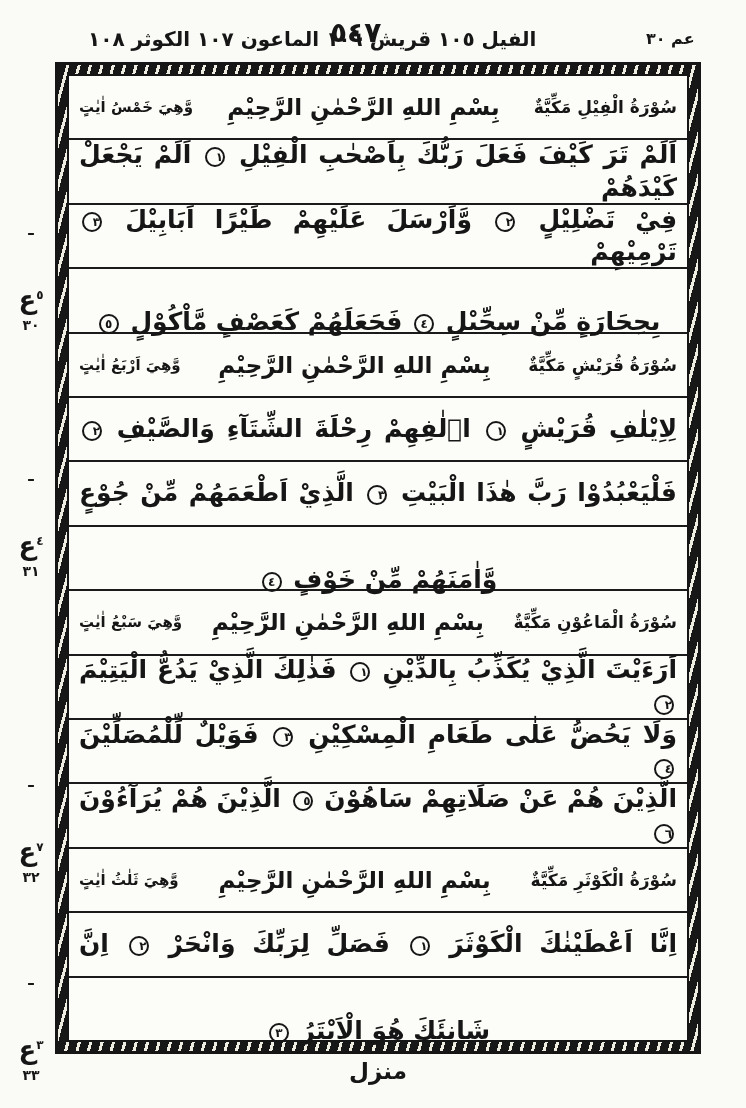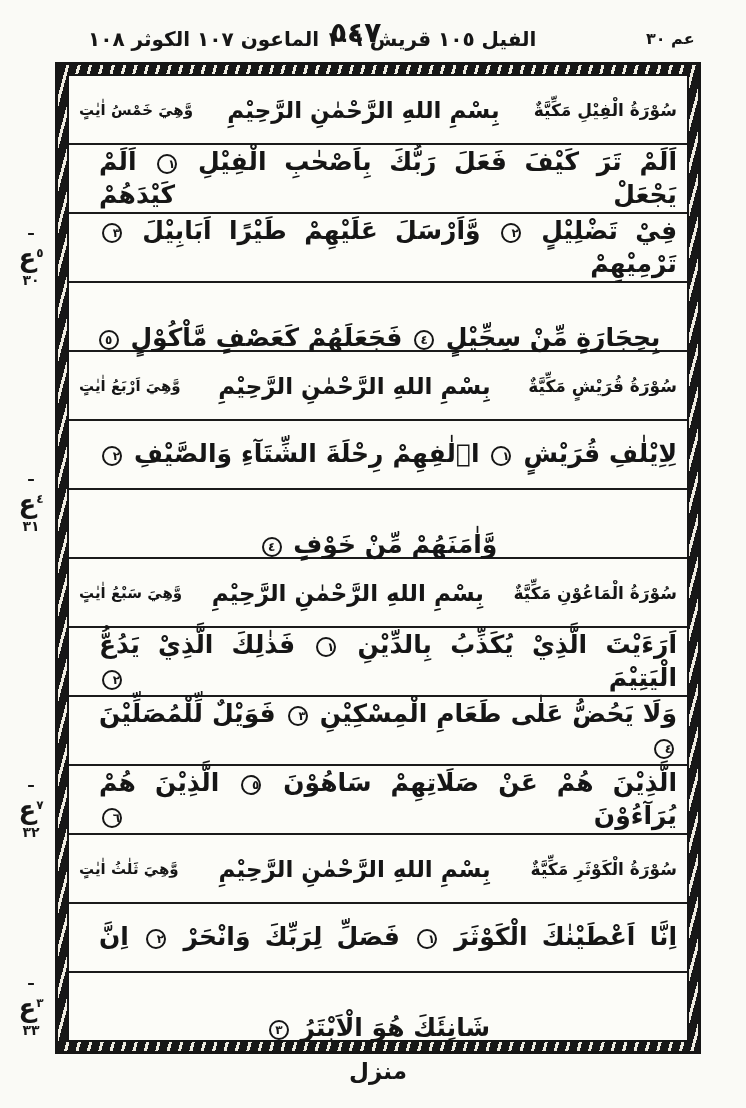--- a/index.html
+++ b/index.html
@@ -34,41 +34,41 @@
     width:100%;height:100%;box-sizing:border-box;background:#fcfcf8;
     border:2px solid #161616;display:flex;flex-direction:column;
   }
   
   .row{
     flex:1;min-height:0;display:flex;align-items:center;direction:rtl;
     border-bottom:2px solid #1b1b1b;padding:0 10px;box-sizing:border-box;
   }
   .row:last-child{border-bottom:none;}
   .line{width:100%;font-weight:bold;font-size:25px;line-height:1.3;}
-  .fill  .line{text-align:justify;text-align-last:justify;margin-left:20px;}
+  .fill  .line{text-align:justify;text-align-last:justify;}
   .center{justify-content:center;}
   .center .line{text-align:center;text-align-last:center;margin-top:44px;}
   .surah-row{justify-content:space-between;gap:6px;}
   .surah-title{font-weight:bold;font-size:17px;white-space:nowrap;}
   .basmala{flex:1;text-align:center;font-weight:bold;font-size:23px;white-space:nowrap;}
   .ayah-count{font-weight:bold;font-size:15px;white-space:nowrap;}
   
   .am{
     display:inline-block;width:20px;height:20px;line-height:17px;
     border:2px solid #161616;border-radius:50%;text-align:center;
     font-size:12px;font-weight:bold;vertical-align:2px;margin:0 3px;
     box-sizing:border-box;
   }
   
   .ruku{
     position:absolute;left:10px;width:42px;text-align:center;
     font-weight:bold;direction:rtl;
   }
   .ruku .dash{display:block;font-size:15px;line-height:11px;}
-  .ruku .ain{display:block;font-size:26px;line-height:28px;}
+  .ruku .ain{display:block;font-size:26px;line-height:33px;margin-top:40px;}
   .ruku .ain sup{font-size:12px;vertical-align:super;}
   .ruku .num{display:block;font-size:14px;line-height:16px;}
   .ruku-1{top:228px;} .ruku-2{top:474px;} .ruku-3{top:780px;} .ruku-4{top:978px;}
   
   .catchword{
     position:absolute;left:55px;top:1058px;width:646px;text-align:center;
     font-size:23px;font-weight:bold;direction:rtl;
   }
 </style>
 </head>
@@ -119,20 +119,23 @@
         </div>
 
       <div class="row surah-row">
         <span class="surah-title">سُوْرَةُ قُرَيْشٍ مَكِّيَّةٌ</span>
         <span class="basmala">بِسْمِ اللهِ الرَّحْمٰنِ الرَّحِيْمِ</span>
         <span class="ayah-count">وَّهِيَ اَرْبَعُ اٰيٰتٍ</span>
       </div>
       <div class="row fill">
           <div class="line">لِاِيْلٰفِ قُرَيْشٍ <span class="am">١</span> اٖلٰفِهِمْ رِحْلَةَ الشِّتَآءِ وَالصَّيْفِ <span class="am">٢</span></div>
         </div>
+      <div class="row fill">
+          <div class="line">فَلْيَعْبُدُوْا رَبَّ هٰذَا الْبَيْتِ <span class="am">٣</span> الَّذِيْ اَطْعَمَهُمْ مِّنْ جُوْعٍ</div>
+        </div>
       <div class="row center">
           <div class="line">وَّاٰمَنَهُمْ مِّنْ خَوْفٍ <span class="am">٤</span></div>
         </div>
 
       <div class="row surah-row">
         <span class="surah-title">سُوْرَةُ الْمَاعُوْنِ مَكِّيَّةٌ</span>
         <span class="basmala">بِسْمِ اللهِ الرَّحْمٰنِ الرَّحِيْمِ</span>
         <span class="ayah-count">وَّهِيَ سَبْعُ اٰيٰتٍ</span>
       </div>
       <div class="row fill">

